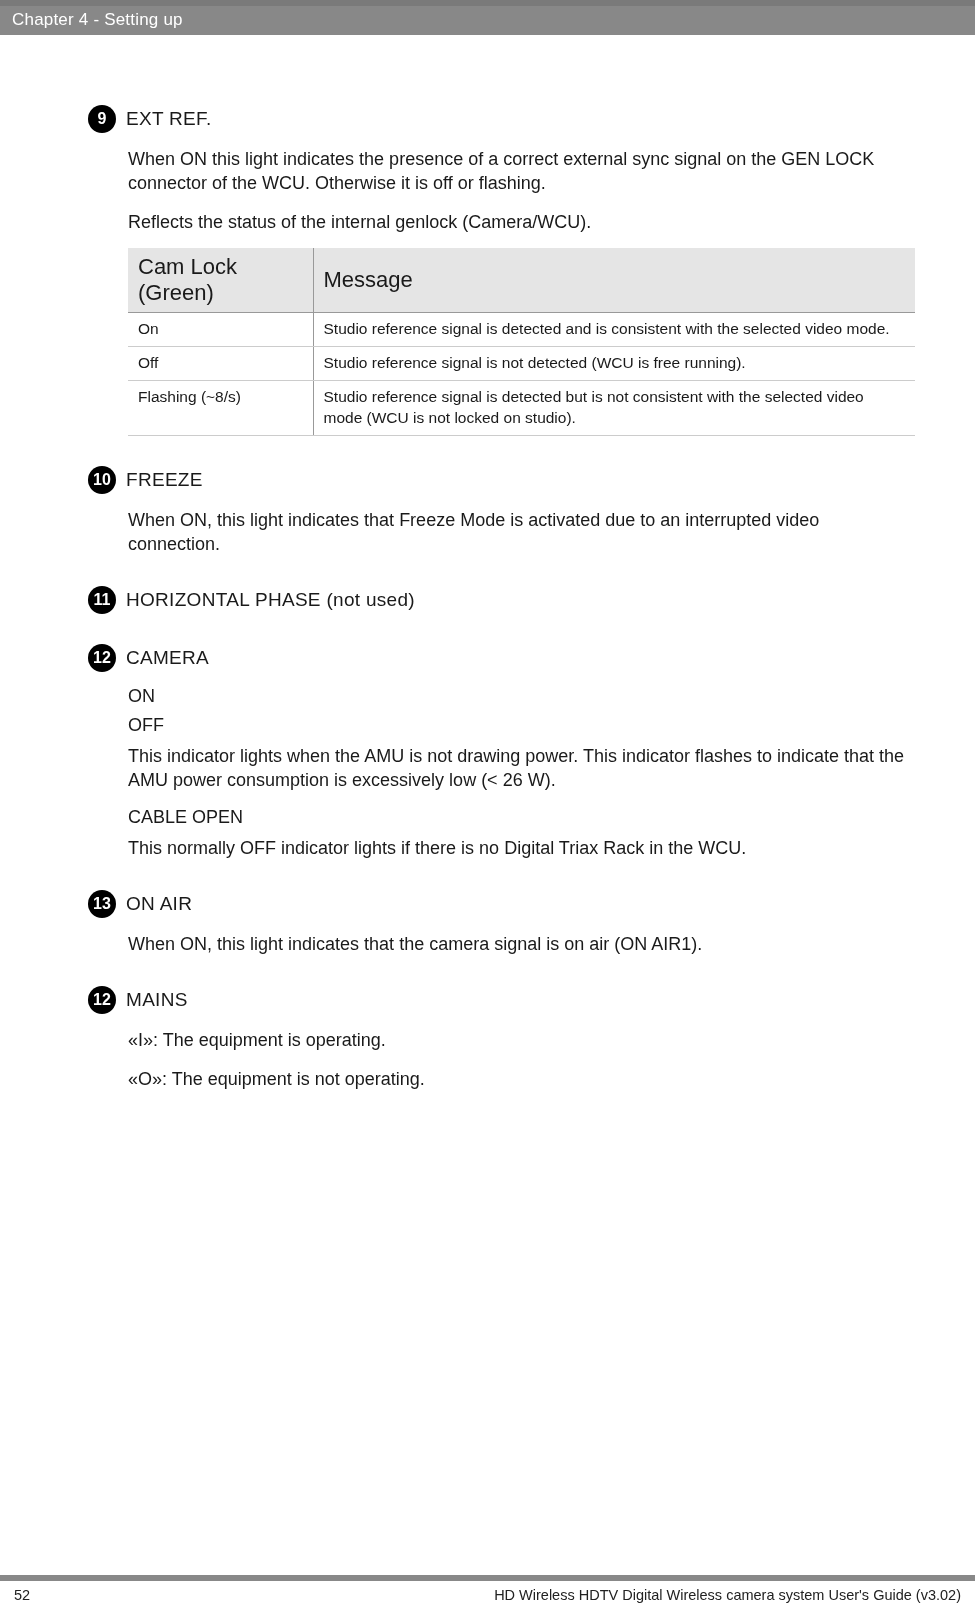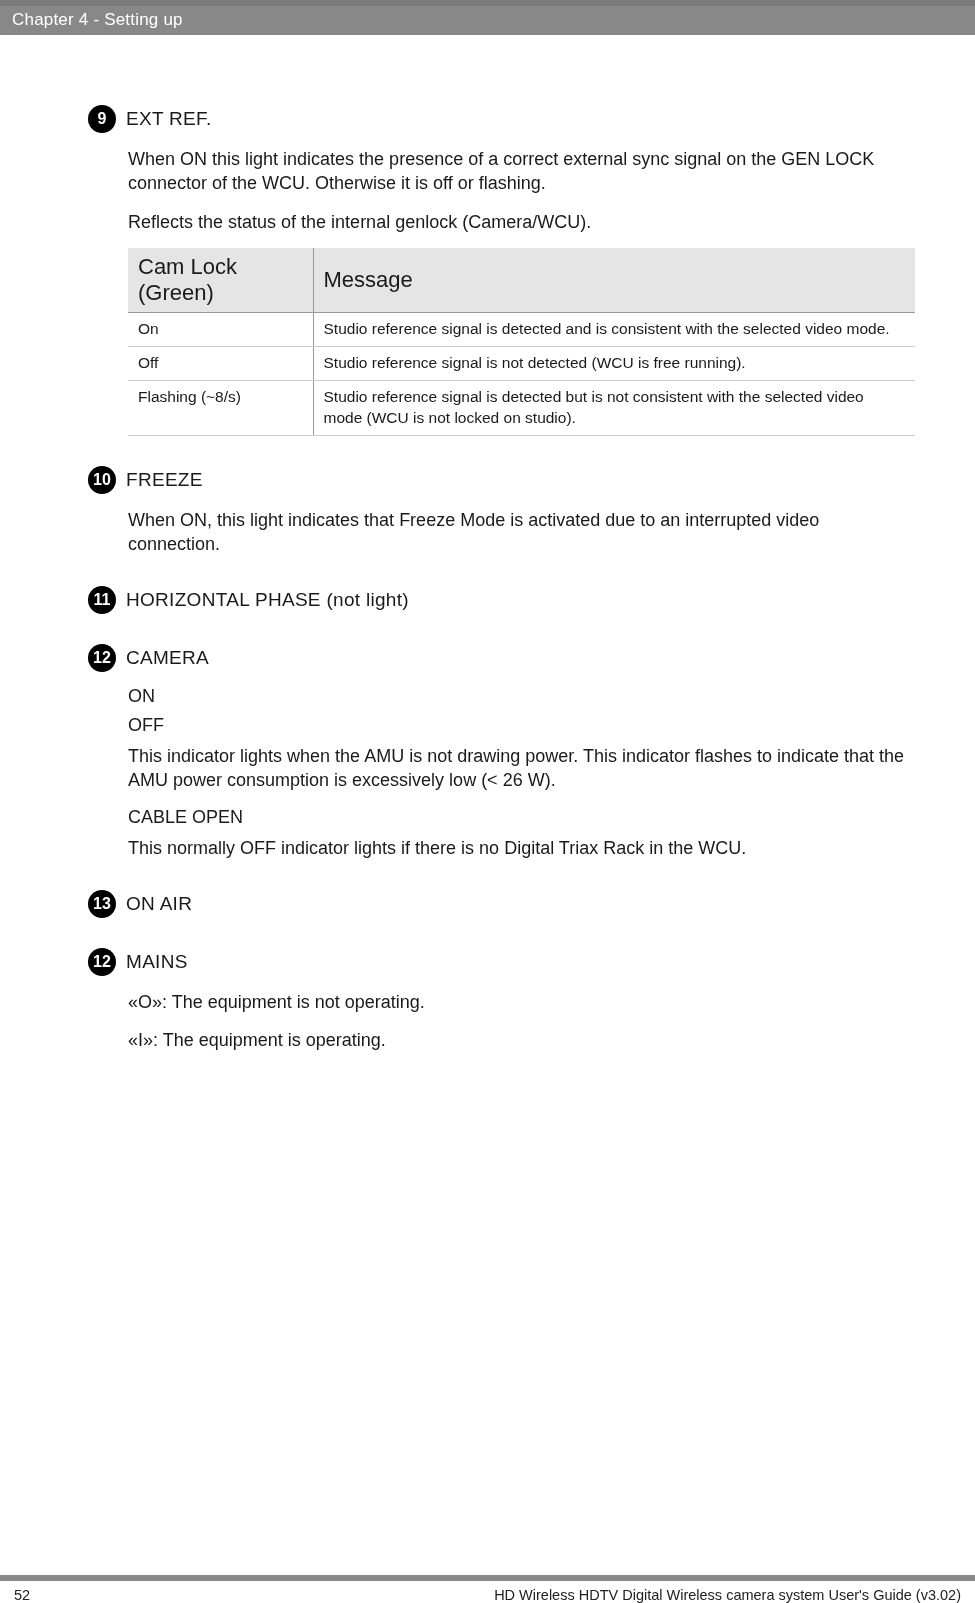--- a/index.html
+++ b/index.html
@@ -67,50 +67,51 @@
       <div class="sec-head">
         <span class="bullet">10</span>
         <span class="sec-title">FREEZE</span>
       </div>
       <p class="body-text">When ON, this light indicates that Freeze Mode is activated due to an interrupted video connection.</p>
     </div>
 
     <div class="section">
       <div class="sec-head">
         <span class="bullet">11</span>
-        <span class="sec-title">HORIZONTAL PHASE (not light)</span>
+        <span class="sec-title">HORIZONTAL PHASE (not used)</span>
       </div>
     </div>
 
     <div class="section">
       <div class="sec-head">
         <span class="bullet">12</span>
         <span class="sec-title">CAMERA</span>
       </div>
       <p class="sub-label">ON</p>
       <p class="sub-label">OFF</p>
       <p class="body-text">This indicator lights when the AMU is not drawing power. This indicator flashes to indicate that the AMU power consumption is excessively low (&lt; 26 W).</p>
       <p class="sub-label">CABLE OPEN</p>
       <p class="body-text">This normally OFF indicator lights if there is no Digital Triax Rack in the WCU.</p>
     </div>
 
     <div class="section">
       <div class="sec-head">
         <span class="bullet">13</span>
         <span class="sec-title">ON AIR</span>
       </div>
+      <p class="body-text">When ON, this light indicates that the camera signal is on air (ON AIR1).</p>
     </div>
 
     <div class="section">
       <div class="sec-head">
         <span class="bullet">12</span>
         <span class="sec-title">MAINS</span>
       </div>
+      <p class="body-text">«I»: The equipment is operating.</p>
       <p class="body-text">«O»: The equipment is not operating.</p>
-      <p class="body-text">«I»: The equipment is operating.</p>
     </div>
 
   </div>
 
   <div class="footer-wrap">
     <div class="footer-band"></div>
     <div class="footer">
       <span>52</span>
       <span>HD Wireless HDTV Digital Wireless camera system User's Guide (v3.02)</span>
     </div>

